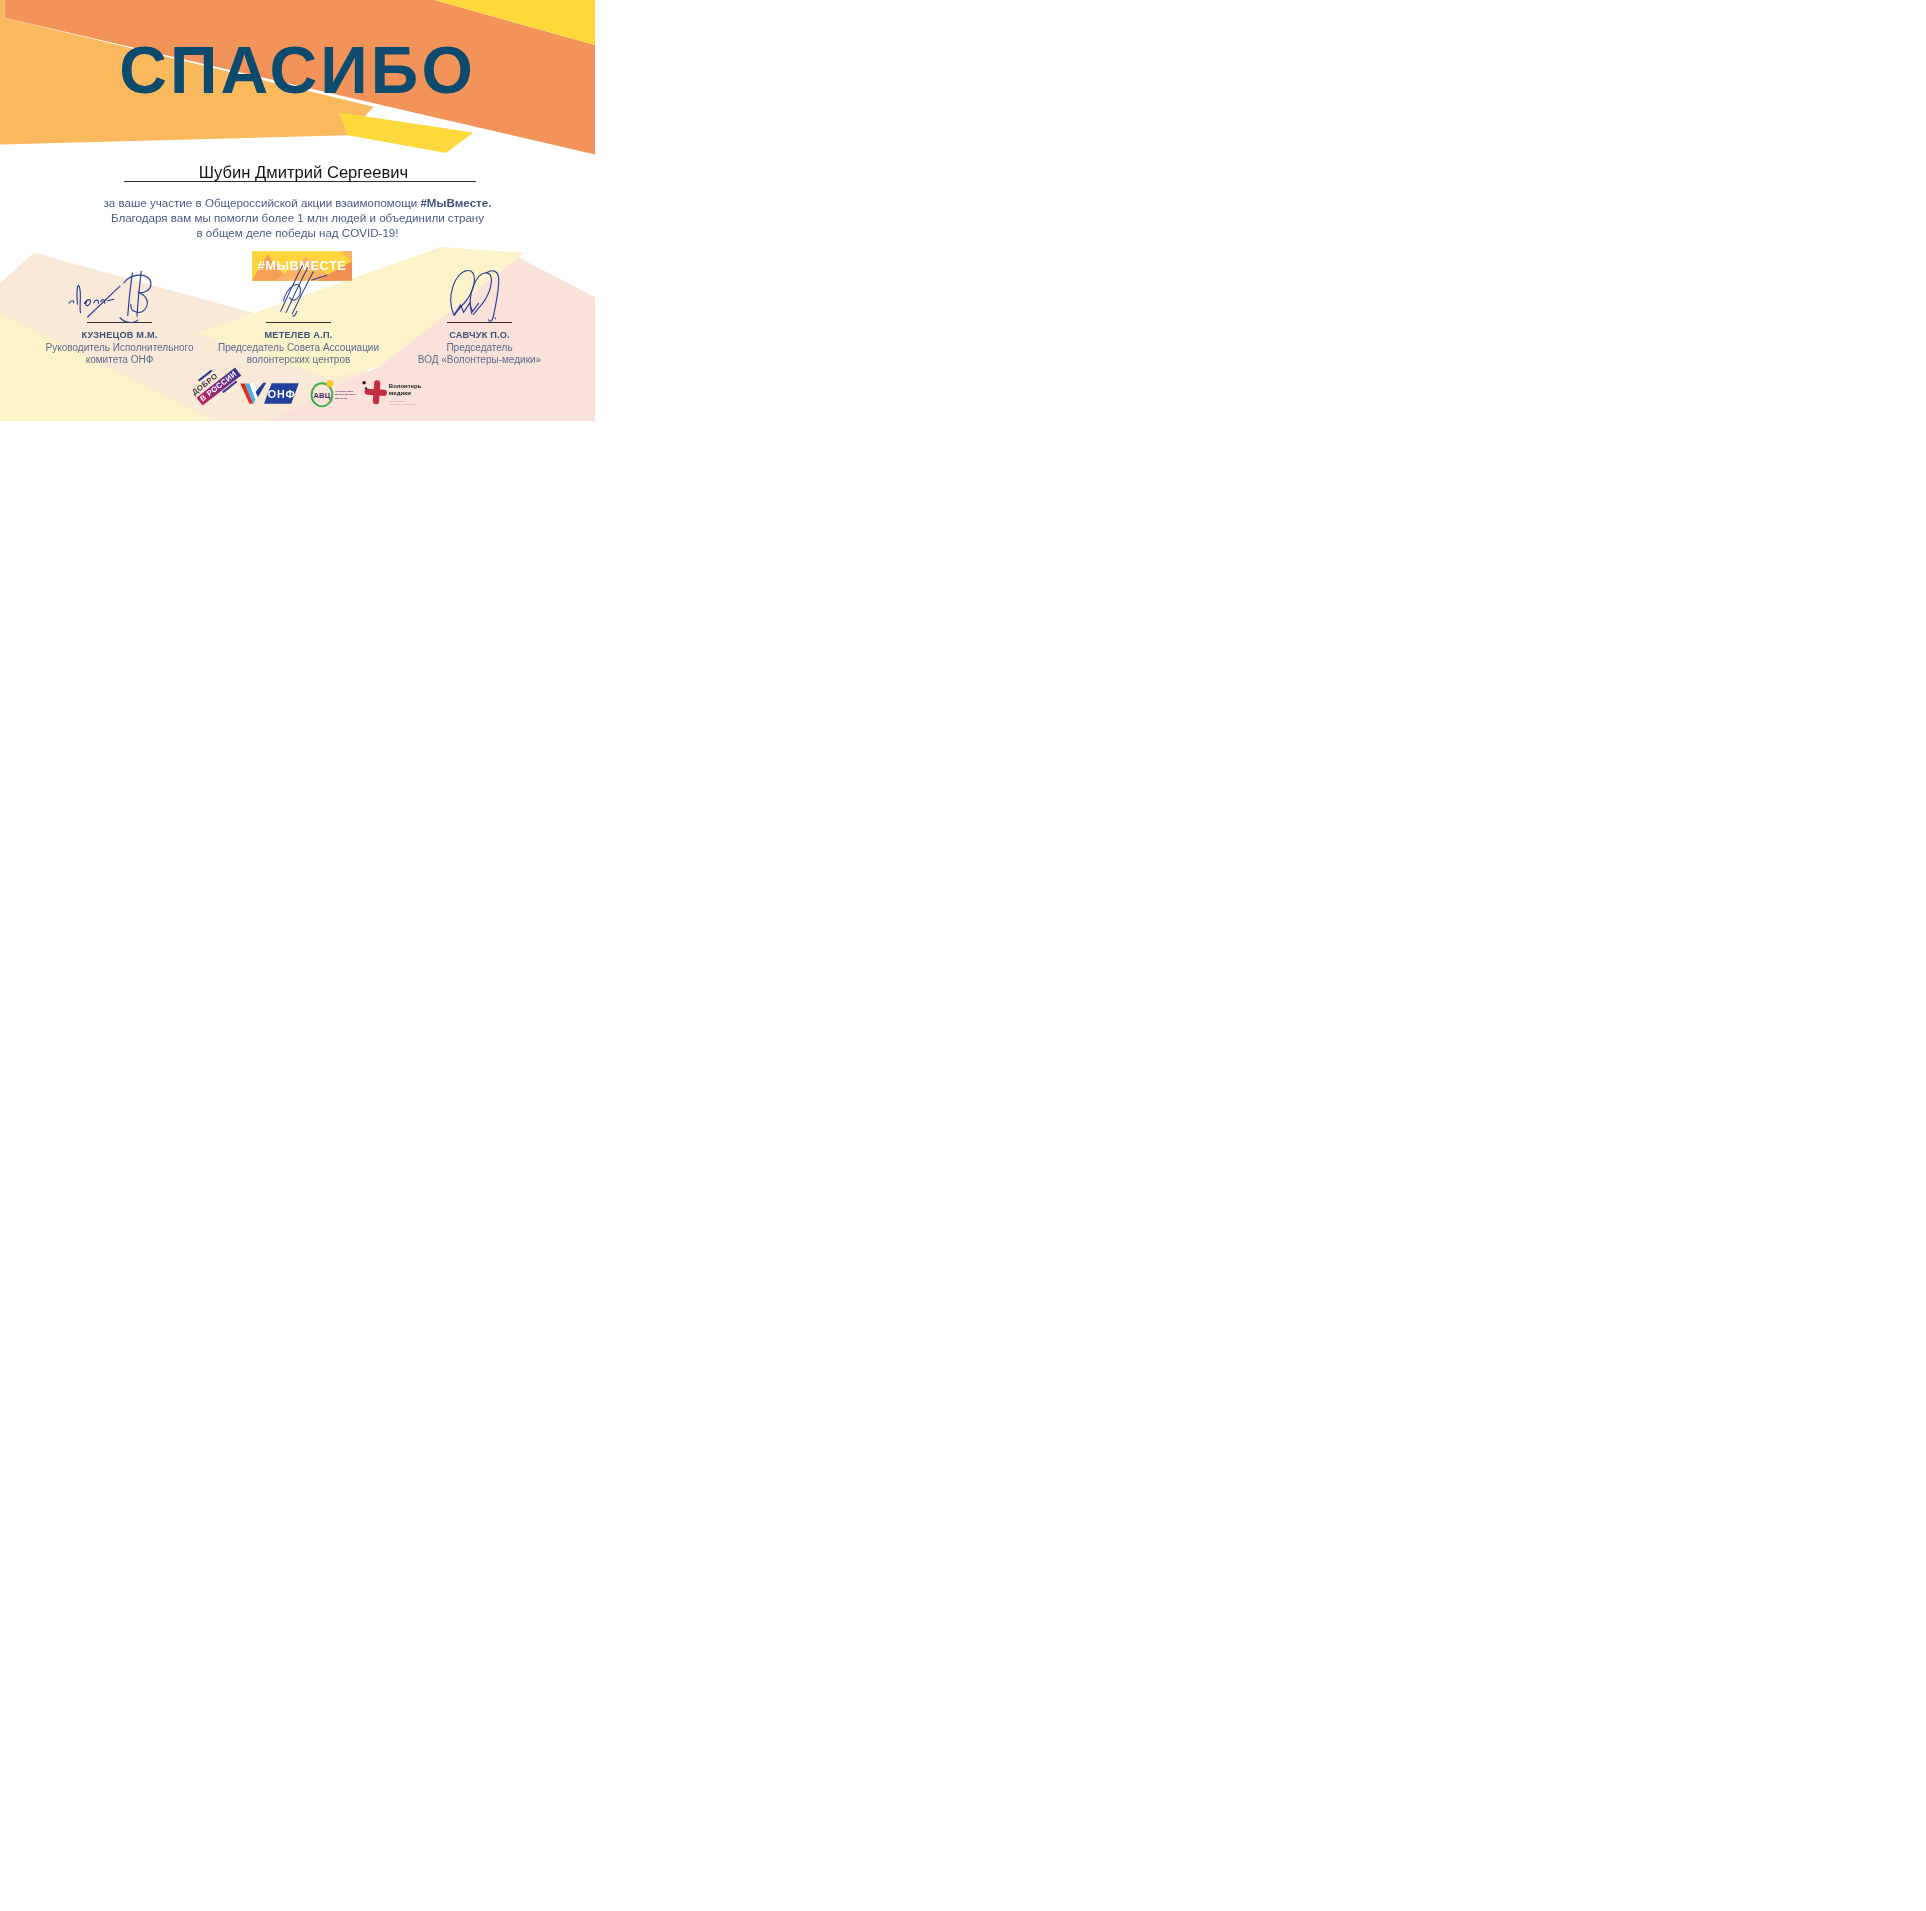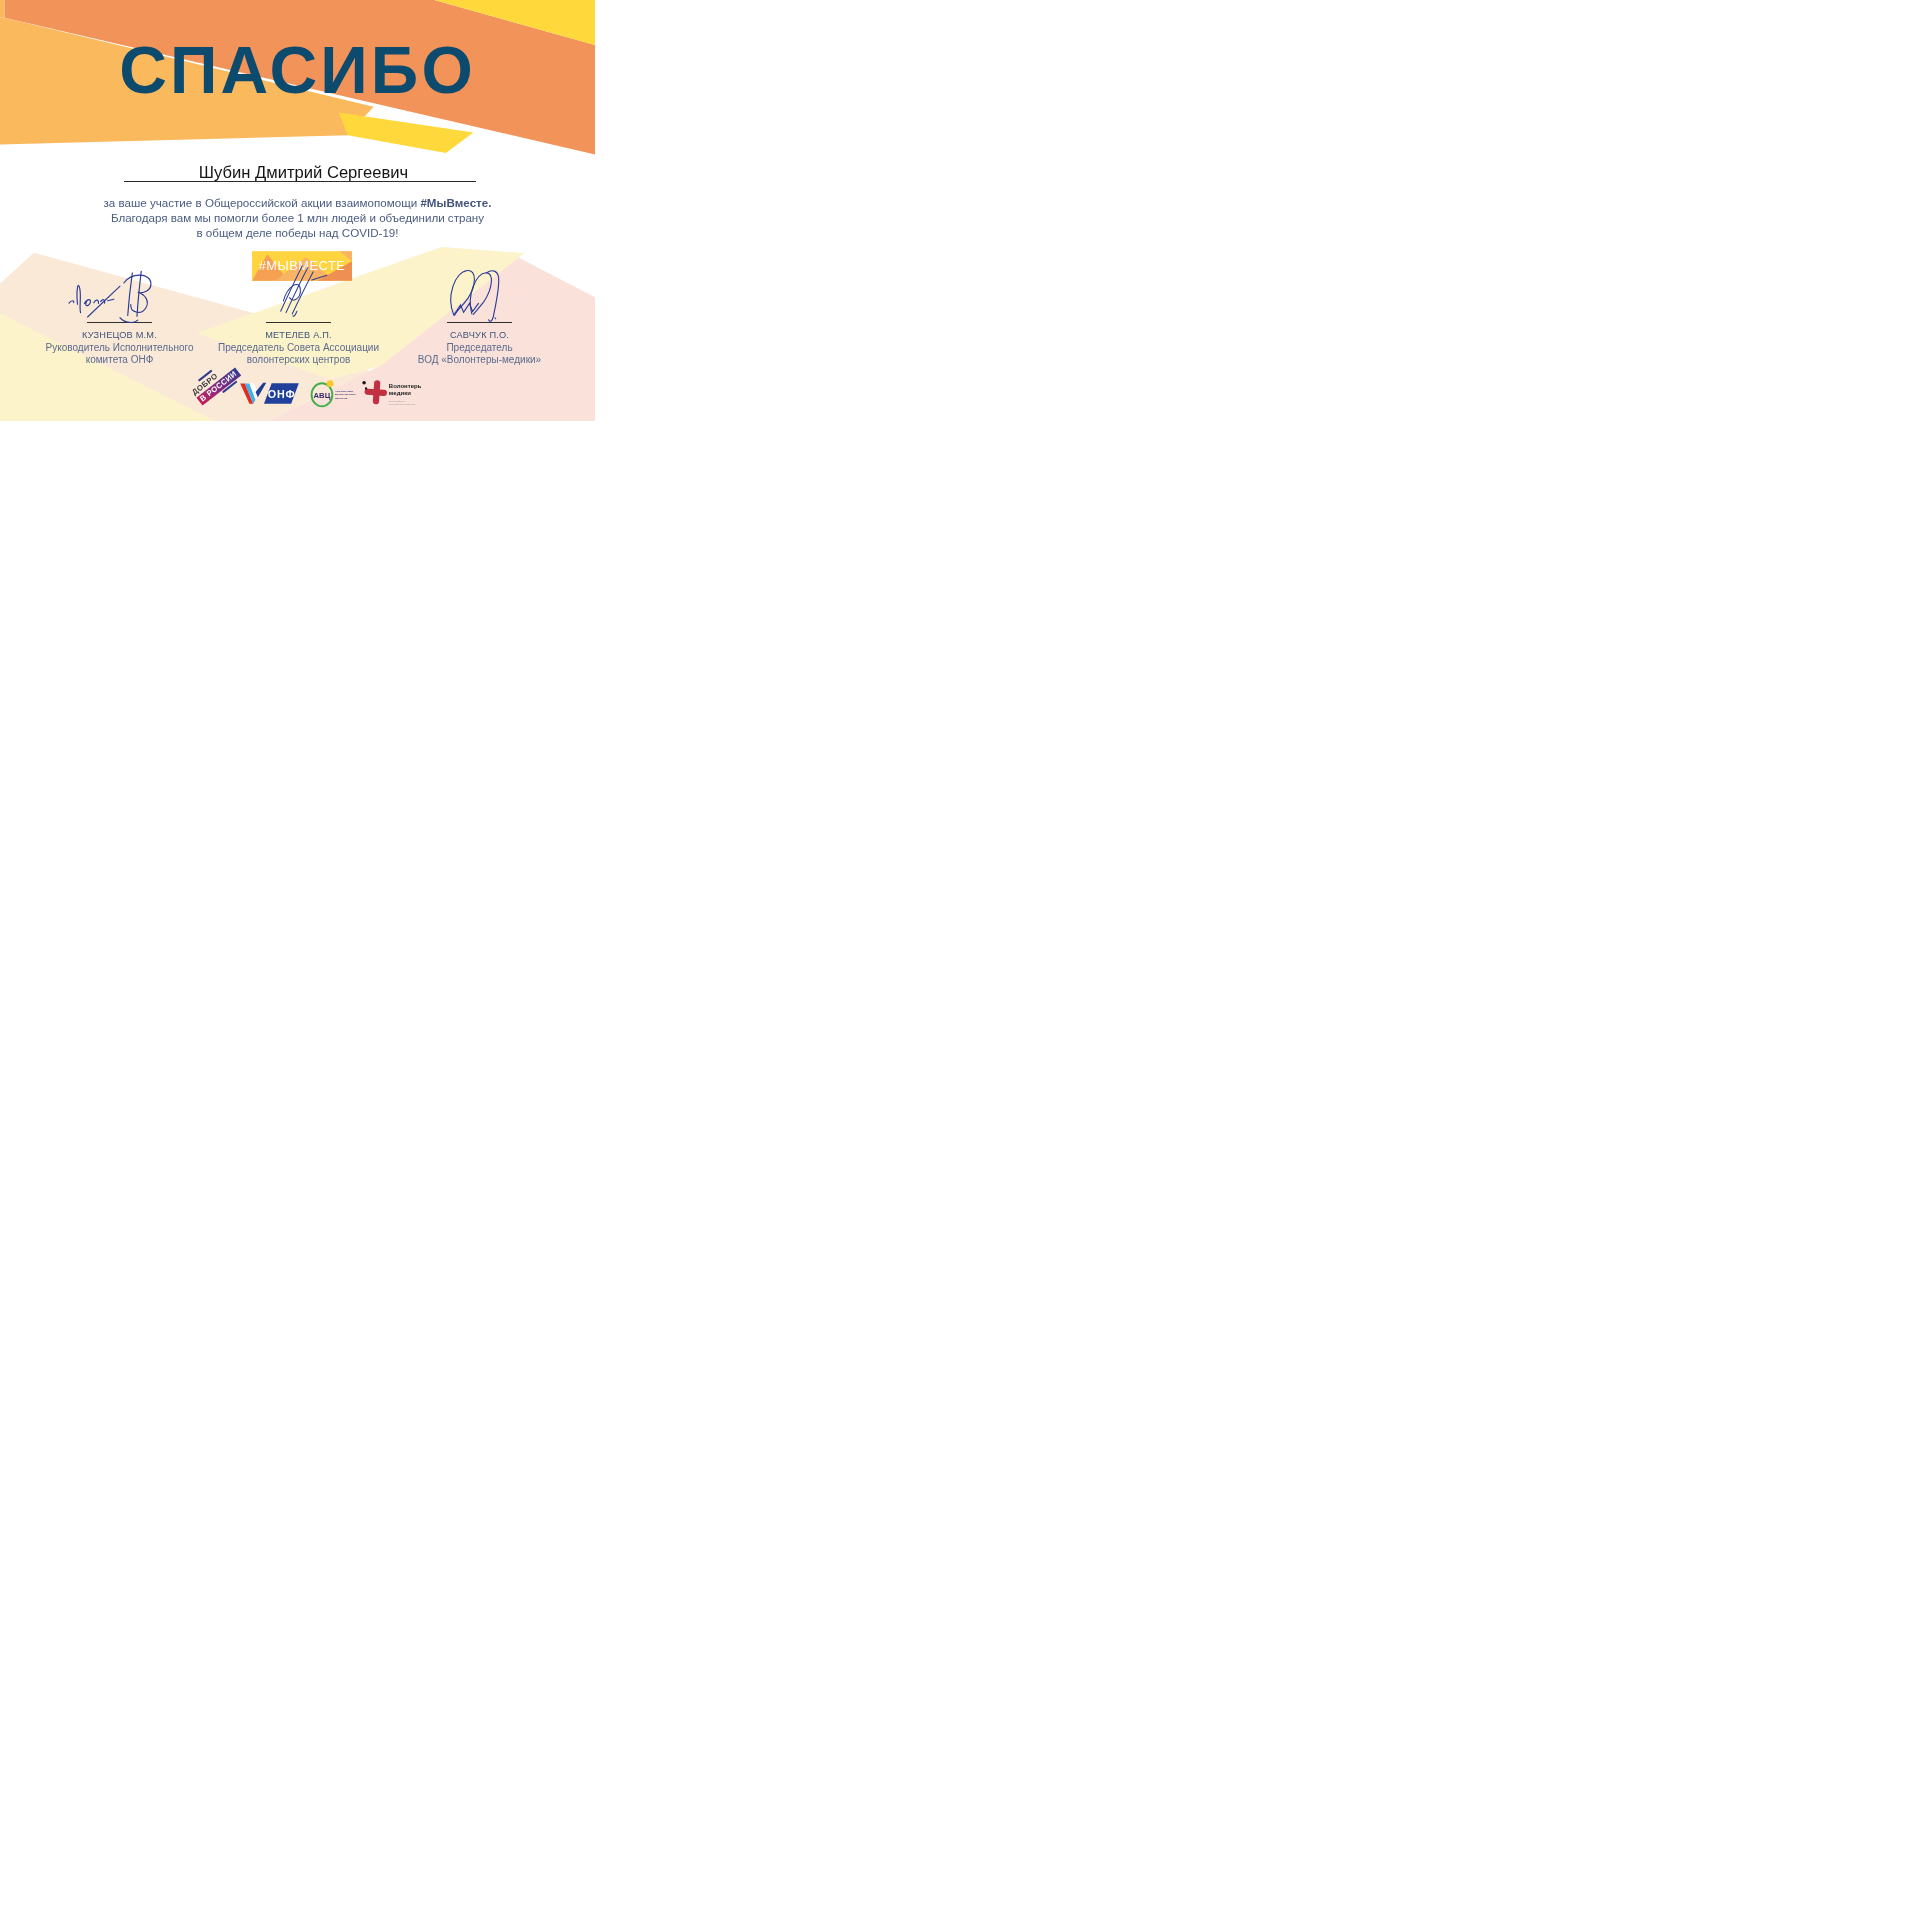--- a/index.html
+++ b/index.html
@@ -31,29 +31,29 @@
   }
   .body-text b { font-weight:700; color:#44567e; }
 
   .badge {
     left:252px; top:251px; width:100px; height:30px; z-index:2;
   }
   .badge svg { position:absolute; left:0; top:0; }
   .badge .badge-label {
     position:absolute; left:0; right:0; top:0; bottom:0;
     display:flex; align-items:center; justify-content:center;
-    font-size:12.7px; font-weight:400; letter-spacing:0.6px; color:#ffffff;border-radius:10px;
+    font-size:12.7px; font-weight:700; letter-spacing:0.6px; color:#ffffff;border-radius:10px;
   }
 
   .sig-col { top:266px; width:169px; text-align:center; z-index:2; }
   .sig-col .sig-wrap { height:56px; position:relative; overflow:visible; }
   .sig-col svg.sig { position:absolute; left:50%; transform:translateX(-50%); overflow:visible; }
   .sig-rule { width:65px; height:0.8px; background:#2f2f2f; margin:0 auto; }
   .sig-name {
-    margin-top:7px; font-size:9.2px; font-weight:400;
+    margin-top:7px; font-size:9.2px; font-weight:700;
     letter-spacing:0.2px; color:#3e537b;
   }
   .sig-role { margin-top:2.3px; font-size:10px; line-height:11.6px; color:#5a6b8e; }
 
   .logo-dobro {
     left:191px; top:369px; width:51px; z-index:2;
     transform:rotate(-38deg);
   }
   .dobro-dash { width:17.7px; height:1.5px; background:#2f3b8f; border-radius:0.8px; }
   .dobro-dash.d1 { margin-left:11.6px; margin-bottom:1.5px; }

